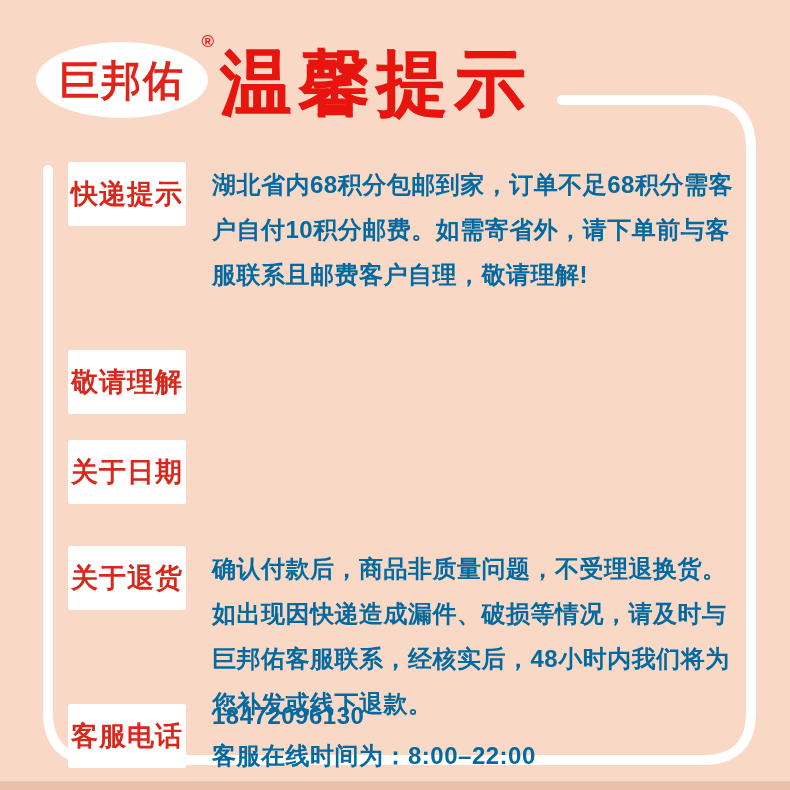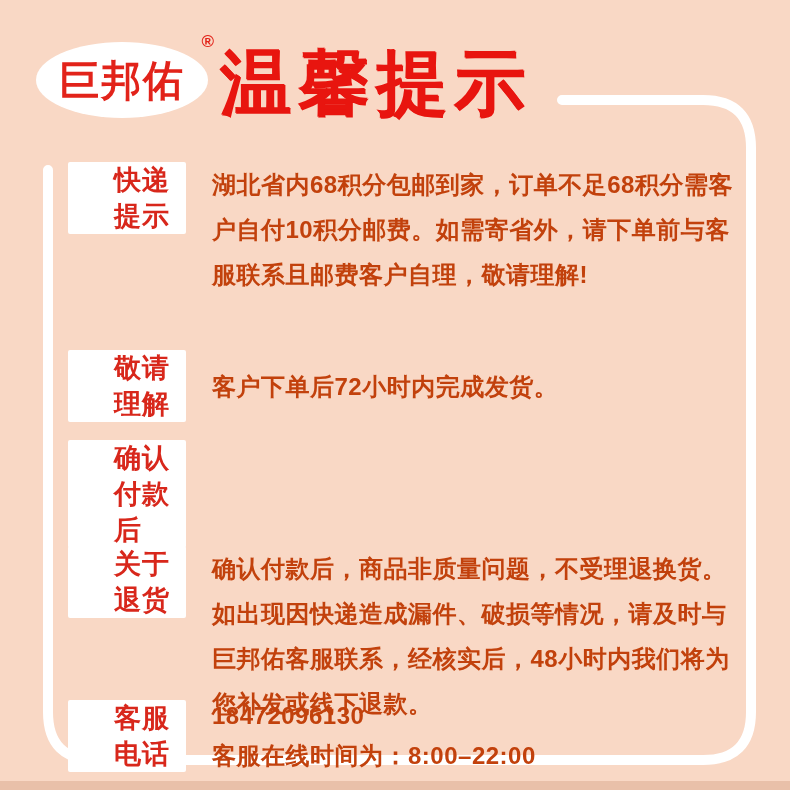--- a/index.html
+++ b/index.html
@@ -41,24 +41,24 @@
 
   
   .section{
     position:absolute; left:68px; width:678px;
     display:flex; gap:26px; align-items:flex-start;
   }
   .section.center{ align-items:center; }
   .label-box{
     flex:0 0 118px; min-height:64px; background:#ffffff; border-radius:2px;
     display:flex; align-items:center; justify-content:center;
-    color:#d8271b; font-size:27px; font-weight:bold; letter-spacing:1px;padding-left:46px;
+    color:#d8271b; font-size:27px; font-weight:bold; letter-spacing:1px;
   }
   .body-text{
-    width:548px; color:#c2410c; font-size:24px; font-weight:bold;
+    width:548px; color:#0369a1; font-size:24px; font-weight:bold;
     line-height:45px; letter-spacing:0.5px;
   }
   .phone-line{ font-size:24px; line-height:40px; }
   .hours-line{ font-size:24px; line-height:40px; }
 
   .s1{ top:162px; }
   .s2{ top:350px; }
   .s3{ top:440px; }
   .s4{ top:546px; }
   .s5{ top:696px; }
@@ -79,25 +79,24 @@
 
   <div class="title">温馨提示</div>
 
   <div class="section s1">
     <div class="label-box">快递提示</div>
     <div class="body-text">湖北省内68积分包邮到家，订单不足68积分需客户自付10积分邮费。如需寄省外，请下单前与客服联系且邮费客户自理，敬请理解!</div>
   </div>
 
   <div class="section s2 center">
     <div class="label-box">敬请理解</div>
-    <div class="body-text">客户下单后72小时内完成发货。</div>
   </div>
 
   <div class="section s3 center">
-    <div class="label-box">确认付款后</div>
+    <div class="label-box">关于日期</div>
   </div>
 
   <div class="section s4">
     <div class="label-box">关于退货</div>
     <div class="body-text">确认付款后，商品非质量问题，不受理退换货。如出现因快递造成漏件、破损等情况，请及时与巨邦佑客服联系，经核实后，48小时内我们将为您补发或线下退款。</div>
   </div>
 
   <div class="section s5 center">
     <div class="label-box">客服电话</div>
     <div class="body-text">

